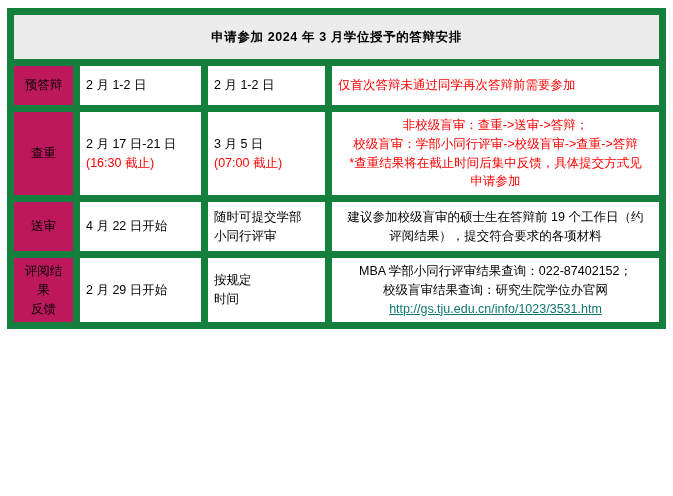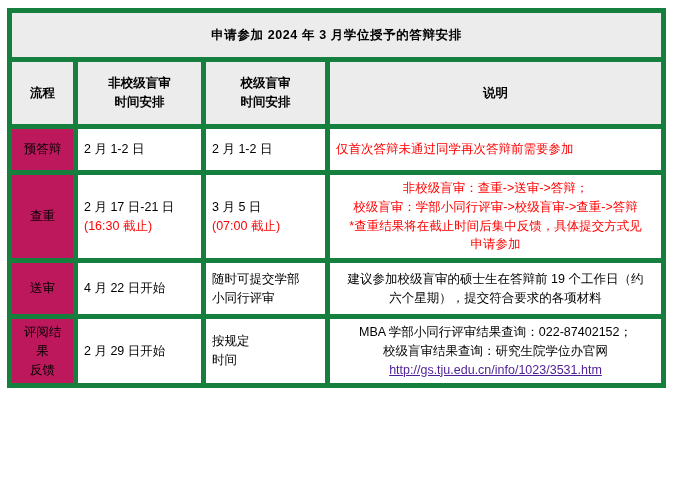--- a/index.html
+++ b/index.html
@@ -19,21 +19,21 @@
     height: 496px;
     position: relative;
   }
   table.schedule {
     border-collapse: collapse;
     table-layout: fixed;
     width: 659px;
     margin: 8px 7px 0 7px;
   }
   table.schedule td {
-    border: 5px solid #15803d;
+    border: 7px solid #15803d;
     vertical-align: middle;
     padding: 4px 6px;
     font-size: 12.5px;
     line-height: 1.5;
   }
   .title-cell {
     background: #ececec;
     text-align: center;
     font-weight: bold;
     font-size: 14px;
@@ -70,50 +70,38 @@
   .col-nonschool { width: 128px; }
   .col-school { width: 124px; }
   .col-desc { width: auto; }
   .r-pre { height: 46px; }
   .r-dup { height: 86px; }
   .r-send { height: 56px; }
   .r-fb { height: 62px; }
   .r-final { height: 52px; }
   .desc-line { display: block; }
   a.link {
-    color: #4c1d95;
+    color: #0f766e;
     text-decoration: underline;
   }
 </style>
 </head>
 <body>
 
 <div class="sheet">
   <table class="schedule">
     <colgroup>
       <col class="col-stage">
       <col class="col-nonschool">
       <col class="col-school">
       <col class="col-desc">
     </colgroup>
     <tbody>
       <tr>
         <td class="title-cell" colspan="4">申请参加 2024 年 3 月学位授予的答辩安排</td>
-      </tr>
-      <tr>
-        <td class="head-cell">流程</td>
-        <td class="head-cell">
-          <span class="desc-line">非校级盲审</span>
-          <span class="desc-line">时间安排</span>
-        </td>
-        <td class="head-cell">
-          <span class="desc-line">校级盲审</span>
-          <span class="desc-line">时间安排</span>
-        </td>
-        <td class="head-cell">说明</td>
       </tr>
 
       <tr class="r-pre">
         <td class="stage-cell">预答辩</td>
         <td class="center">2 月 1-2 日</td>
         <td class="center">2 月 1-2 日</td>
         <td class="center red bold">仅首次答辩未通过同学再次答辩前需要参加</td>
       </tr>
 
       <tr class="r-dup">
@@ -136,21 +124,21 @@
 
       <tr class="r-send">
         <td class="stage-cell">送审</td>
         <td class="center">4 月 22 日开始</td>
         <td class="center">
           <span class="desc-line">随时可提交学部</span>
           <span class="desc-line">小同行评审</span>
         </td>
         <td class="left">
           <span class="desc-line">建议参加校级盲审的硕士生在答辩前 19 个工作日（约</span>
-          <span class="desc-line">六个星期），提交符合要求的各项材料</span>
+          <span class="desc-line">评阅结果），提交符合要求的各项材料</span>
         </td>
       </tr>
 
       <tr class="r-fb">
         <td class="stage-cell">
           <span class="desc-line">评阅结果</span>
           <span class="desc-line">反馈</span>
         </td>
         <td class="center">2 月 29 日开始</td>
         <td class="center">

